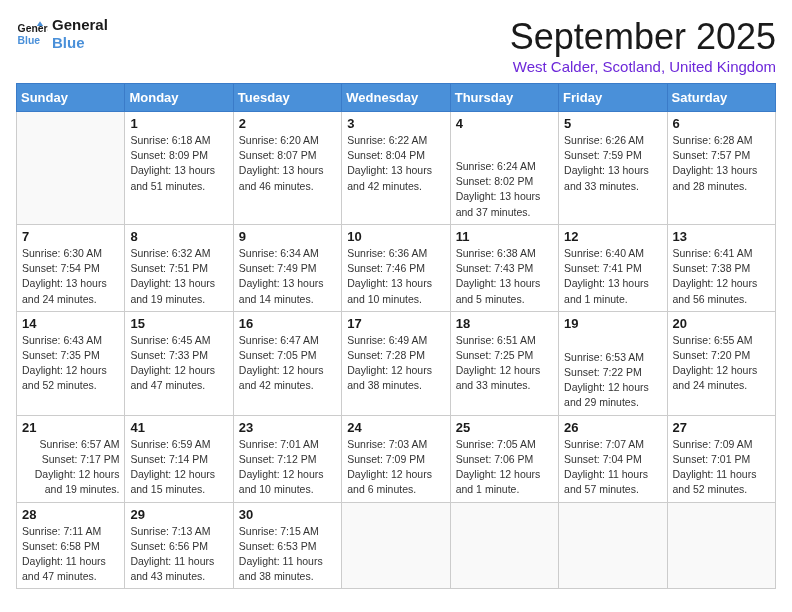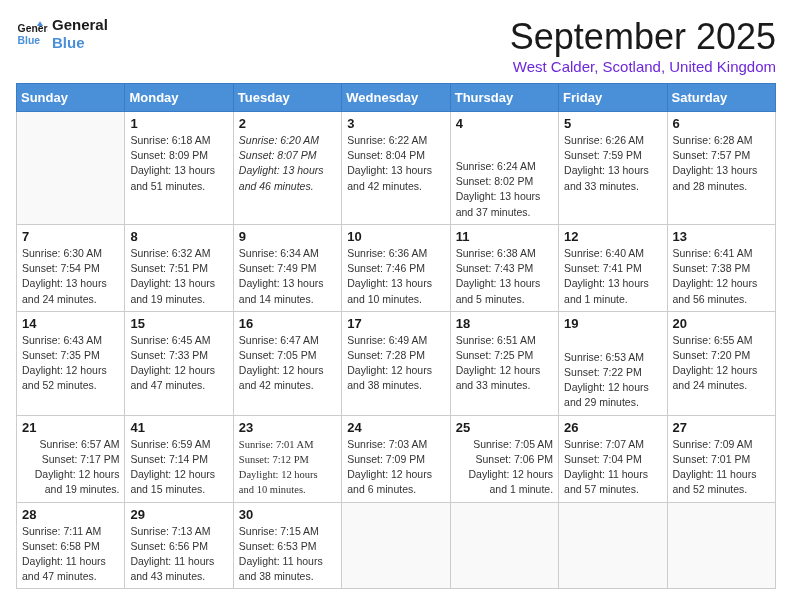--- a/index.html
+++ b/index.html
@@ -110,21 +110,21 @@
         <td class="empty"></td>
         <td>
           <span class="day-number">1</span>
           <div class="day-info" style="white-space: pre-line;">Sunrise: 6:18 AM
 Sunset: 8:09 PM
 Daylight: 13 hours
 and 51 minutes.</div>
         </td>
         <td>
           <span class="day-number">2</span>
-          <div class="day-info" style="white-space: pre-line; font-style: italic;">Sunrise: 6:20 AM
+          <div class="day-info" style="white-space: pre-line;">Sunrise: 6:20 AM
 Sunset: 8:07 PM
 Daylight: 13 hours
 and 46 minutes.</div>
         </td>
         <td>
           <span class="day-number">3</span>
           <div class="day-info" style="white-space: pre-line;">Sunrise: 6:22 AM
 Sunset: 8:04 PM
 Daylight: 13 hours
 and 42 minutes.</div>
@@ -263,35 +263,35 @@
         </td>
         <td>
           <span class="day-number">41</span>
           <div class="day-info" style="white-space: pre-line;">Sunrise: 6:59 AM
 Sunset: 7:14 PM
 Daylight: 12 hours
 and 15 minutes.</div>
         </td>
         <td>
           <span class="day-number">23</span>
-          <div class="day-info" style="white-space: pre-line; font-family: Liberation Serif, serif;">Sunrise: 7:01 AM
+          <div class="day-info" style="white-space: pre-line;">Sunrise: 7:01 AM
 Sunset: 7:12 PM
 Daylight: 12 hours
 and 10 minutes.</div>
         </td>
         <td>
           <span class="day-number">24</span>
           <div class="day-info" style="white-space: pre-line;">Sunrise: 7:03 AM
 Sunset: 7:09 PM
 Daylight: 12 hours
 and 6 minutes.</div>
         </td>
         <td>
           <span class="day-number">25</span>
-          <div class="day-info" style="white-space: pre-line; text-align: right;">Sunrise: 7:05 AM
+          <div class="day-info" style="white-space: pre-line;">Sunrise: 7:05 AM
 Sunset: 7:06 PM
 Daylight: 12 hours
 and 1 minute.</div>
         </td>
         <td>
           <span class="day-number">26</span>
           <div class="day-info" style="white-space: pre-line;">Sunrise: 7:07 AM
 Sunset: 7:04 PM
 Daylight: 11 hours
 and 57 minutes.</div>

